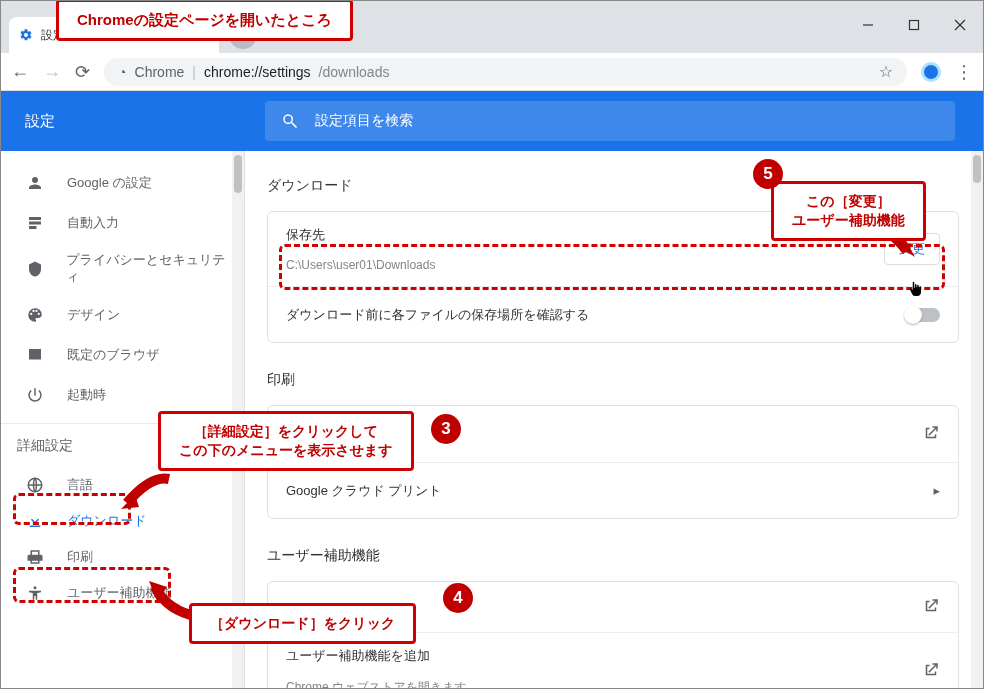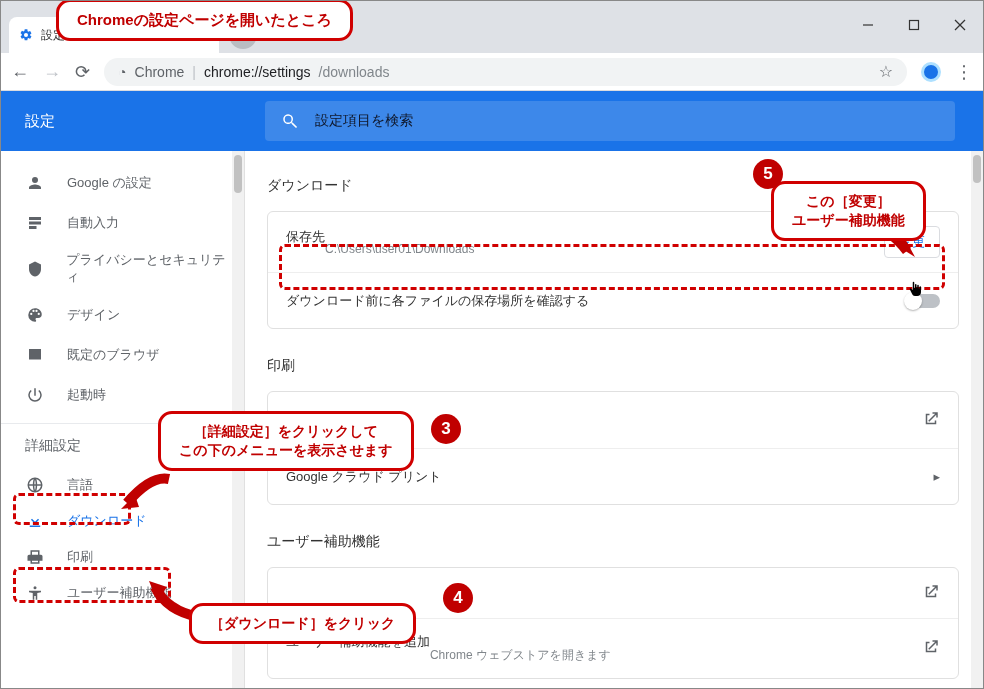--- a/index.html
+++ b/index.html
@@ -22,57 +22,57 @@
 .omnibox .sep{color:#bdc1c6}
 .omnibox .url-main{color:#202124}
 .omnibox .url-rest{color:#80868b}
 .addr-star{margin-left:auto;color:#5f6368;font-size:16px}
 .ext-icon{width:20px;height:20px;border-radius:50%;background:#1a73e8;border:3px solid #aee0ff}
 .kebab{font-size:18px;color:#5f6368}
 
 .blue-header{height:60px;background:#1a73e8;display:flex;align-items:center;padding:0 24px;gap:20px}
 .blue-header .title{color:#fff;font-size:15px}
 .searchbox{flex:1;max-width:690px;height:40px;background:#3d88ea;border-radius:4px;display:flex;align-items:center;padding:0 16px;gap:16px;color:#fff;margin-left:auto;margin-right:4px}
-.searchbox .ph{color:#0f172a;font-size:14px}
+.searchbox .ph{color:#ffffff;font-size:14px}
 .searchbox svg{width:18px;height:18px;fill:#fff}
 
 .content-area{display:flex;height:calc(100% - 150px);position:relative}
 .sidebar{width:244px;border-right:1px solid #e0e0e0;padding-top:12px;overflow:hidden;position:relative}
 .sidebar-inner{width:232px}
 .scroll-track{position:absolute;right:0;top:0;width:12px;height:100%;background:#f1f1f1}
 .scroll-thumb{position:absolute;right:2px;top:4px;width:8px;height:38px;background:#c1c1c1;border-radius:4px}
 .sb-item{height:40px;display:flex;align-items:center;padding-left:24px;gap:22px;color:#5f6368;font-size:13px;cursor:pointer}
 .sb-item .icn{width:20px;height:20px;display:flex;align-items:center;justify-content:center}
 .sb-item .icn svg{width:18px;height:18px;fill:#5f6368}
 .sb-item.tight{height:36px}
 .sb-item.wrap{height:52px;line-height:1.3}
 .sb-item.active{color:#1a73e8}
 .sb-item.active .icn svg{fill:#1a73e8}
-.sb-advanced{height:44px;display:flex;align-items:center;padding:0 14px 0 24px;color:#5f6368;font-size:14px;border-top:1px solid #e8eaed;margin-top:8px;cursor:pointer}
+.sb-advanced{height:44px;display:flex;align-items:center;padding:0 14px 0 16px;color:#5f6368;font-size:14px;border-top:1px solid #e8eaed;margin-top:8px;cursor:pointer}
 .sb-advanced .chev{margin-left:auto}
 
 .main{flex:1;padding:20px 24px 0 22px;overflow:hidden;position:relative}
 .main-scroll-track{position:absolute;right:0;top:0;width:12px;height:100%;background:#f1f1f1}
 .main-scroll-thumb{position:absolute;right:2px;top:4px;width:8px;height:28px;background:#c1c1c1;border-radius:4px}
 .section-title{font-size:14px;color:#333;margin:6px 0 16px}
 .card{border:1px solid #e0e0e0;border-radius:6px;margin-bottom:28px;overflow:hidden}
 .row{display:flex;align-items:center;padding:14px 18px;min-height:56px;color:#333;font-size:13px}
 .row+.row{border-top:1px solid #eee}
 .row .label-main{color:#333}
 .row .label-sub{color:#80868b;font-size:12px;margin-top:14px}
-.row-left{display:flex;}
+.row-left{display:flex;flex-direction:column}
 .change-btn{margin-left:auto;color:#1a73e8;background:#fff;border:1px solid #dadce0;border-radius:4px;padding:6px 14px;font-size:13px;cursor:pointer}
 .toggle{margin-left:auto;width:34px;height:14px;background:#bdc1c6;border-radius:10px;position:relative}
 .toggle::after{content:"";position:absolute;width:18px;height:18px;background:#fff;border-radius:50%;top:-2px;left:-2px;box-shadow:0 1px 2px rgba(0,0,0,.3)}
 .ext-link{margin-left:auto}
 .ext-link svg{width:18px;height:18px;fill:#5f6368}
 .chev-r{margin-left:auto;color:#5f6368}
 
 
-.callout{position:absolute;background:#fff;border:3px solid #d00000;border-radius:14px;padding:8px 18px;font-size:15px;font-weight:bold;color:#c00000;text-align:center;z-index:50;line-height:1.35}
+.callout{position:absolute;background:#fff;border:3px solid #d00000;border-radius:4px;padding:8px 18px;font-size:15px;font-weight:bold;color:#c00000;text-align:center;z-index:50;line-height:1.35}
 .callout.small{font-size:14px}
 .dashed-box{position:absolute;border:3px dashed #d00000;border-radius:6px;z-index:40;pointer-events:none}
 .badge{position:absolute;width:30px;height:30px;background:#c00000;color:#fff;border-radius:50%;display:flex;align-items:center;justify-content:center;font-weight:bold;font-size:17px;z-index:55}
 .pointer-cursor{position:absolute;z-index:45}
 .pointer-cursor svg{width:18px;height:22px}
 .arrow-svg{position:absolute;z-index:42}
 </style>
 </head>
 <body>
 

